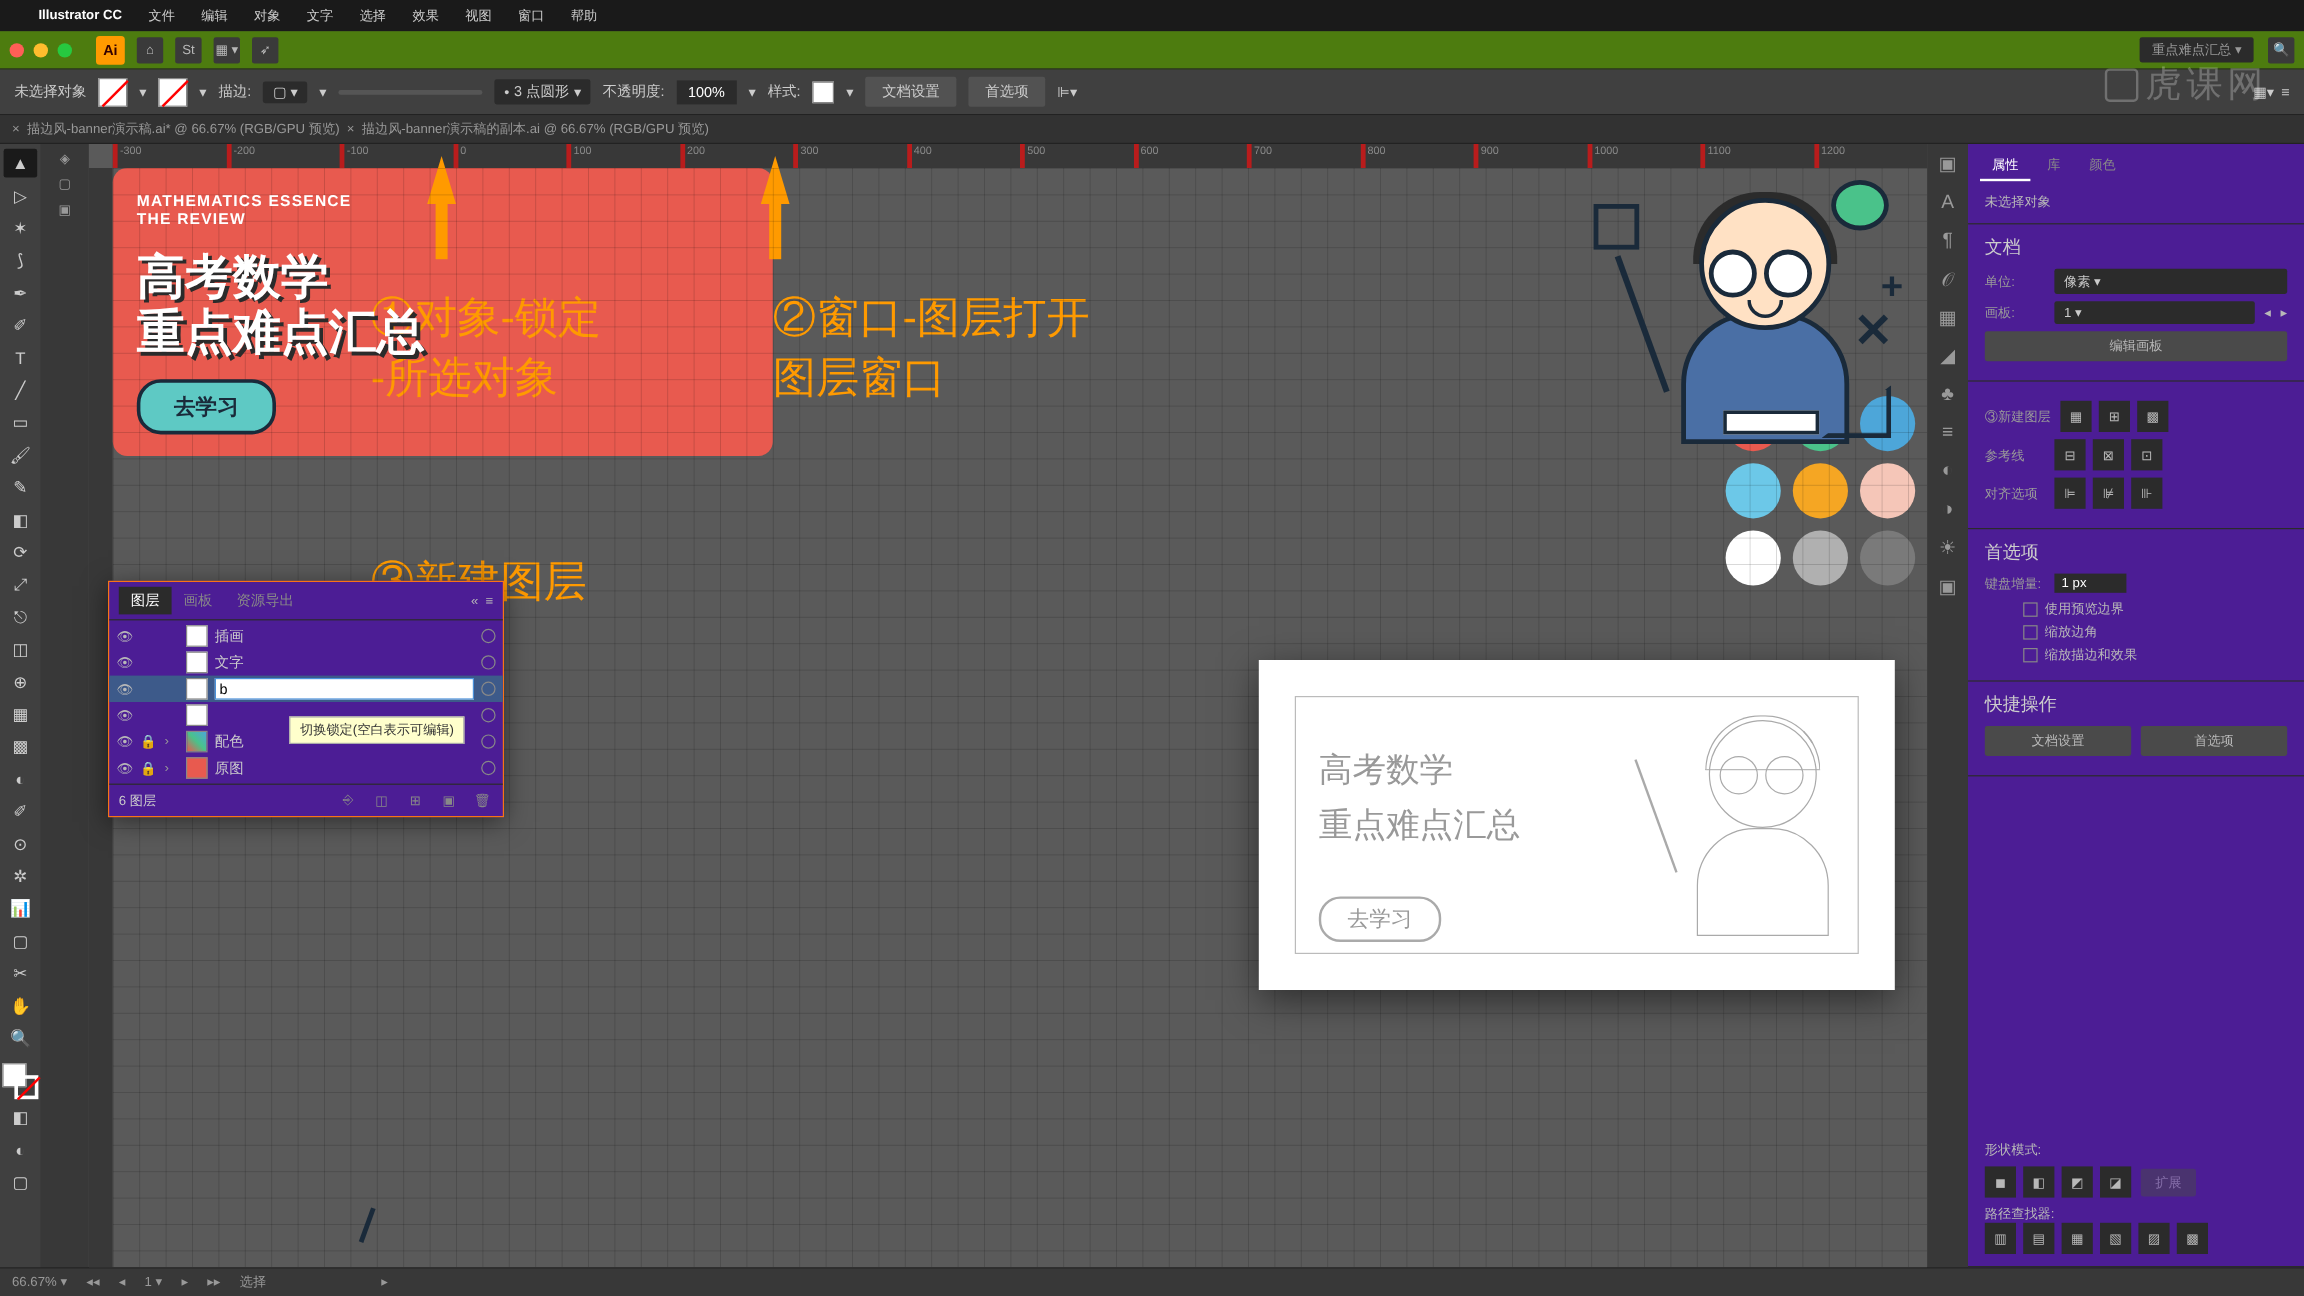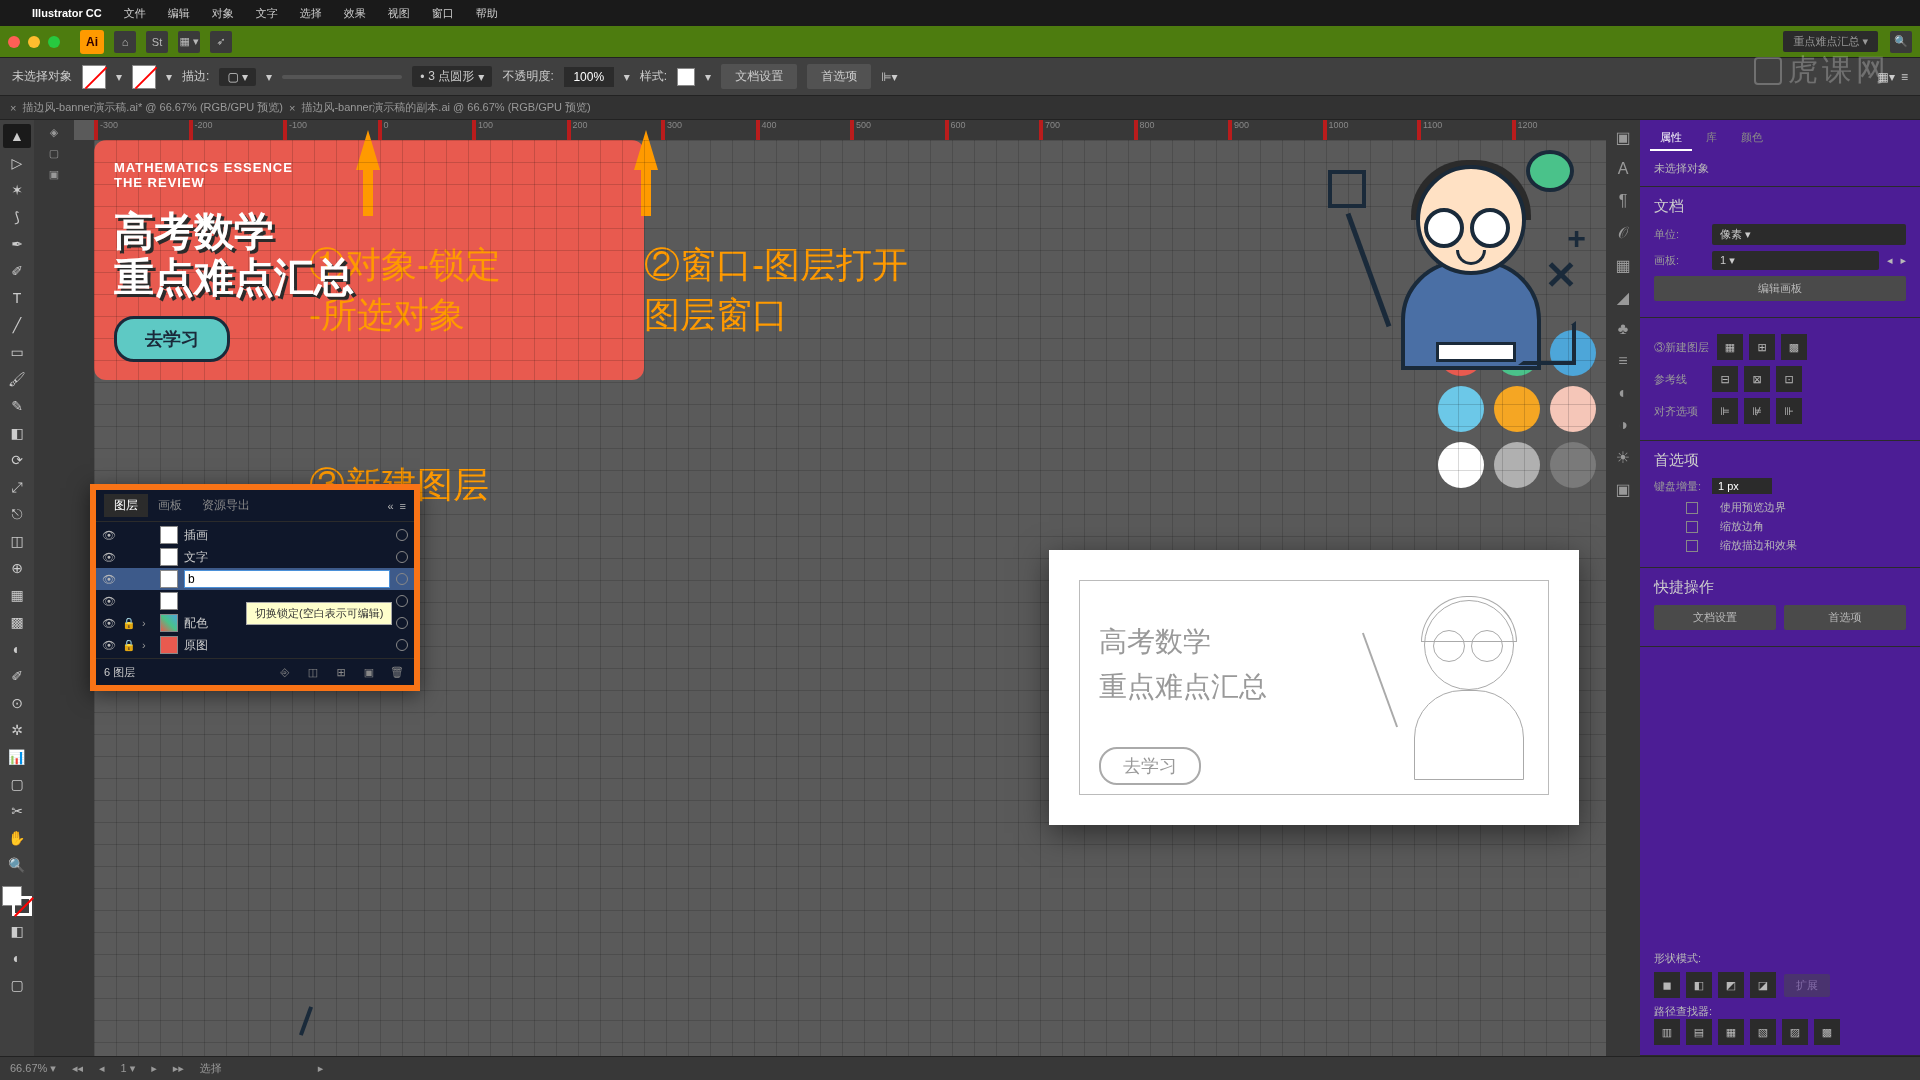--- a/index.html
+++ b/index.html
@@ -64,25 +64,25 @@
 .rp-tab{padding:4px 10px;color:#888;}
 .rp-tab.act{color:#fff;border-bottom:2px solid #fff;}
 .rp-sec{padding:10px 14px;border-bottom:1px solid #2b2b2b;}
 .rp-sec h4{color:#ccc;font-weight:normal;font-size:15px;margin-bottom:8px;}
 .rp-row{display:flex;align-items:center;gap:8px;margin:6px 0;}
 .rp-row label{color:#999;min-width:50px;}
 .rp-sel{background:#2b2b2b;padding:3px 8px;flex:1;color:#ccc;border-radius:2px;}
 .rp-btn{background:#4a4a4a;padding:5px 16px;border-radius:2px;text-align:center;flex:1;}
 .rp-icns{display:flex;gap:6px;}
 .rp-icns .b{width:26px;height:26px;background:#2b2b2b;display:flex;align-items:center;justify-content:center;}
-.chk{display:flex;align-items:center;gap:22px;margin:4px 0;padding-left:32px;}
+.chk{display:flex;align-items:center;gap:6px;margin:4px 0;padding-left:32px;}
 .chk .box{width:12px;height:12px;border:1px solid #888;}
 .inp{background:#2b2b2b;padding:2px 6px;color:#fff;width:60px;}
 .bottom-panels{display:flex;flex-direction:column;margin-top:auto;}
-.layers-panel{position:absolute;left:90px;top:484px;width:330px;background:#0f172a;border:6px solid #f97316;box-shadow:0 4px 20px rgba(0,0,0,.5);}
+.layers-panel{position:absolute;left:90px;top:484px;width:330px;background:#4c1d95;border:1px solid #f97316;box-shadow:0 4px 20px rgba(0,0,0,.5);}
 .lp-head{display:flex;align-items:center;padding:4px 8px;border-bottom:1px solid #2b2b2b;}
 .lp-tab{padding:3px 10px;color:#888;font-size:12px;}
 .lp-tab.act{color:#fff;background:#2b2b2b;}
 .lp-menu{margin-left:auto;display:flex;gap:6px;}
 .lp-body{padding:2px 0;}
 .lp-row{display:flex;align-items:center;height:22px;padding:0 6px;gap:6px;}
 .lp-row.sel{background:#3d5a8a;}
 .eye{width:14px;text-align:center;}
 .lock{width:14px;text-align:center;}
 .exp{width:12px;color:#999;}

